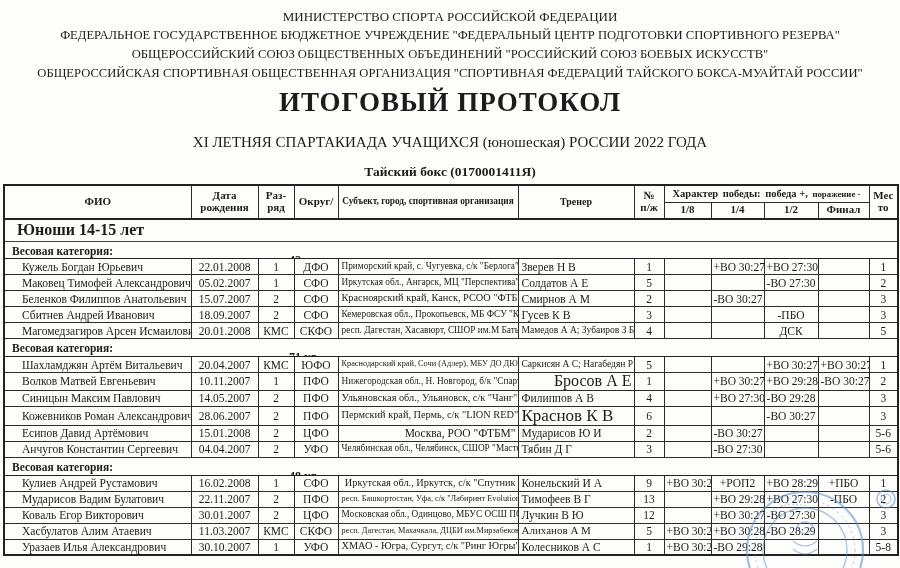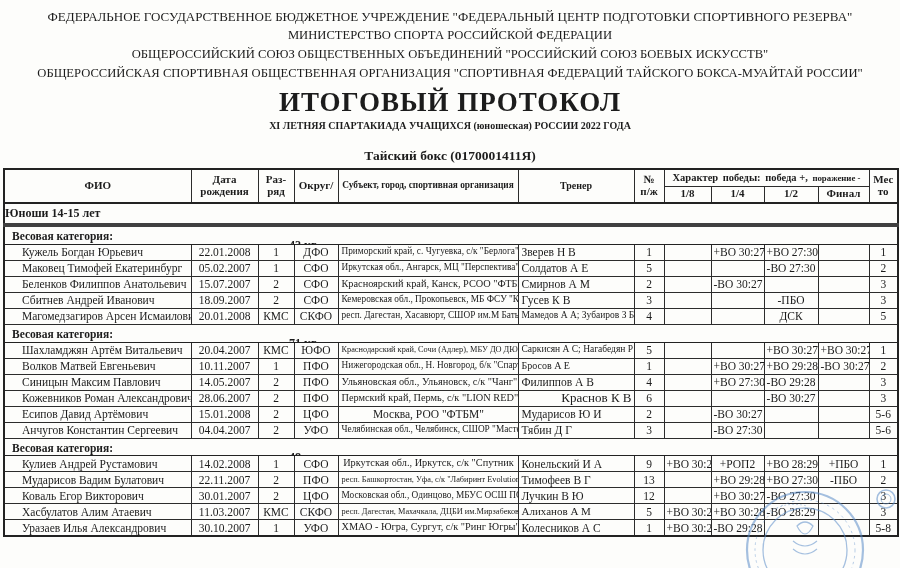--- a/index.html
+++ b/index.html
@@ -6,61 +6,61 @@
   html,body { background:#ffffff; }
   .page {
     position:relative; width:900px; height:568px; overflow:hidden;
     background:#fdfdfb; color:#1c1c1c;
     font-family:"Liberation Serif", serif;
   }
   .doc-header { text-align:center; padding-top:7px; }
   .org-line  { font-size:13px; line-height:19px; white-space:nowrap; }
   .org-line + .org-line { font-size:12.6px; }
   .title     { font-size:27px; font-weight:bold; letter-spacing:1px; margin-top:4px; line-height:30px; }
-  .subtitle  { font-size:10px; font-weight:bold; margin-top:0; line-height:18px; }
+  .subtitle  { font-size:15px; font-weight:normal; margin-top:16px; line-height:18px; }
   .discipline{ font-size:13.5px; font-weight:bold; margin-top:13px; line-height:16px; }
   .meta-row  { display:flex; justify-content:space-between; font-size:11px; font-weight:bold;
                padding:0 5px; margin-top:9px; }
 
   table { border-collapse:collapse; table-layout:fixed; width:894px; margin:4px 0 0 3px;
           border:2px solid #222; }
   th, td { border:1px solid #2c2c2c; padding:0 2px; overflow:hidden; white-space:nowrap;
            line-height:1.05; vertical-align:middle; }
   thead th { font-size:11px; font-weight:bold; text-align:center; height:17px; }
   th.wrap { white-space:pre-line;margin-top:8px; }
   th.small-hdr { font-size:9.3px; }
   th.coach-hdr { font-size:10px; }
   .victory-flex { display:flex; justify-content:space-between; align-items:baseline; padding:0 6px; }
   .victory-flex span { font-size:10.5px; font-weight:bold; }
   .victory-flex span:last-child { font-size:8.8px; }
 
-  tr.age-row td { height:22px; font-size:12px; font-weight:bold; padding-left:0;
-                  border-top:2px solid #222; border-bottom:4px solid #404040; }
+  tr.age-row td { height:22px; font-size:16px; font-weight:bold; padding-left:12px;
+                  border-top:2px solid #222; border-bottom:1px solid #404040; }
   tr.weight-row td { height:17px; position:relative; border-bottom:1.5px solid #222; }
   .w-label { font-size:11.5px; font-weight:bold; padding-left:5px; }
   .w-value { position:absolute; left:284px; top:12px; font-size:12px; font-weight:bold; }
   tr.data-row { height:16px; }
   tr.data-row td { font-size:11.5px; }
   td.c-fio   { text-align:left; padding-left:17px; font-size:12px; }
   td.c-ctr   { text-align:center; }
   td.c-sm    { font-size:11px; }
-  td.c-region{ text-align:center; padding-left:3px; }
+  td.c-region{ text-align:right; padding-left:3px; }
   td.c-coach { text-align:left; padding-left:3px; }
   td.c-res   { text-align:center; font-size:10.2px; }
 
   .stamp { position:absolute; left:723px; top:486px; pointer-events:none; opacity:.55; }
 </style>
 </head>
 <body>
 
 <div class="page">
 
   <div class="doc-header">
+    <div class="org-line">МИНИСТЕРСТВО СПОРТА РОССИЙСКОЙ ФЕДЕРАЦИИ</div>
     <div class="org-line">ФЕДЕРАЛЬНОЕ ГОСУДАРСТВЕННОЕ БЮДЖЕТНОЕ УЧРЕЖДЕНИЕ "ФЕДЕРАЛЬНЫЙ ЦЕНТР ПОДГОТОВКИ СПОРТИВНОГО РЕЗЕРВА"</div>
-    <div class="org-line">МИНИСТЕРСТВО СПОРТА РОССИЙСКОЙ ФЕДЕРАЦИИ</div>
     <div class="org-line">ОБЩЕРОССИЙСКИЙ СОЮЗ ОБЩЕСТВЕННЫХ ОБЪЕДИНЕНИЙ "РОССИЙСКИЙ СОЮЗ БОЕВЫХ ИСКУССТВ"</div>
     <div class="org-line">ОБЩЕРОССИЙСКАЯ СПОРТИВНАЯ ОБЩЕСТВЕННАЯ ОРГАНИЗАЦИЯ "СПОРТИВНАЯ ФЕДЕРАЦИЙ ТАЙСКОГО БОКСА-МУАЙТАЙ РОССИИ"</div>
     <div class="title">ИТОГОВЫЙ ПРОТОКОЛ</div>
     <div class="subtitle">XI ЛЕТНЯЯ СПАРТАКИАДА УЧАЩИХСЯ (юношеская) РОССИИ 2022 ГОДА</div>
     <div class="discipline">Тайский бокс (0170001411Я)</div>
   </div>
 
 
   <table>
     <colgroup>
@@ -122,21 +122,21 @@
           <td class="c-region" style="font-size: 9.3px;">Приморский край, с. Чугуевка, с/к "Берлога"</td>
           <td class="c-coach" style="font-size: 11.5px;">Зверев Н В</td>
           <td class="c-ctr c-sm">1</td>
           <td class="c-res"></td>
           <td class="c-res">+ВО 30:27</td>
           <td class="c-res">+ВО 27:30</td>
           <td class="c-res"></td>
           <td class="c-ctr c-sm">1</td>
         </tr>
         <tr class="data-row">
-          <td class="c-fio">Маковец Тимофей Екатеринбург</td>
+          <td class="c-fio">Маковец Тимофей Александрович</td>
           <td class="c-ctr">05.02.2007</td>
           <td class="c-ctr c-sm">1</td>
           <td class="c-ctr">СФО</td>
           <td class="c-region" style="font-size: 9.3px;">Иркутская обл., Ангарск, МЦ "Перспектива"</td>
           <td class="c-coach" style="font-size: 11.5px;">Солдатов А Е</td>
           <td class="c-ctr c-sm">5</td>
           <td class="c-res"></td>
           <td class="c-res"></td>
           <td class="c-res">-ВО 27:30</td>
           <td class="c-res"></td>
@@ -200,21 +200,21 @@
           <td class="c-res">+ВО 30:27</td>
           <td class="c-res">+ВО 30:27</td>
           <td class="c-ctr c-sm">1</td>
         </tr>
         <tr class="data-row">
           <td class="c-fio">Волков Матвей Евгеньевич</td>
           <td class="c-ctr">10.11.2007</td>
           <td class="c-ctr c-sm">1</td>
           <td class="c-ctr">ПФО</td>
           <td class="c-region" style="font-size: 9.3px;">Нижегородская обл., Н. Новгород, б/к "Спарта"</td>
-          <td class="c-coach" style="font-size: 10px;">Бросов А Е</td>
+          <td class="c-coach" style="font-size: 16px; text-align: right;">Бросов А Е</td>
           <td class="c-ctr c-sm">1</td>
           <td class="c-res"></td>
           <td class="c-res">+ВО 30:27</td>
           <td class="c-res">+ВО 29:28</td>
           <td class="c-res">-ВО 30:27</td>
           <td class="c-ctr c-sm">2</td>
         </tr>
         <tr class="data-row">
           <td class="c-fio">Синицын Максим Павлович</td>
           <td class="c-ctr">14.05.2007</td>
@@ -228,21 +228,21 @@
           <td class="c-res">-ВО 29:28</td>
           <td class="c-res"></td>
           <td class="c-ctr c-sm">3</td>
         </tr>
         <tr class="data-row">
           <td class="c-fio">Кожевников Роман Александрович</td>
           <td class="c-ctr">28.06.2007</td>
           <td class="c-ctr c-sm">2</td>
           <td class="c-ctr">ПФО</td>
           <td class="c-region" style="font-size: 10.3px;">Пермский край, Пермь, с/к "LION RED"</td>
-          <td class="c-coach" style="font-size: 13px; text-align: right;">Краснов К В</td>
+          <td class="c-coach" style="font-size: 17px;">Краснов К В</td>
           <td class="c-ctr c-sm">6</td>
           <td class="c-res"></td>
           <td class="c-res"></td>
           <td class="c-res">-ВО 30:27</td>
           <td class="c-res"></td>
           <td class="c-ctr c-sm">3</td>
         </tr>
         <tr class="data-row">
           <td class="c-fio">Есипов Давид Артёмович</td>
           <td class="c-ctr">15.01.2008</td>
@@ -269,21 +269,21 @@
           <td class="c-res">-ВО 27:30</td>
           <td class="c-res"></td>
           <td class="c-res"></td>
           <td class="c-ctr c-sm">5-6</td>
         </tr>
         <tr class="weight-row">
           <td colspan="12"><span class="w-label">Весовая категория:</span><span class="w-value">48 кг.</span></td>
         </tr>
         <tr class="data-row">
           <td class="c-fio">Кулиев Андрей Рустамович</td>
-          <td class="c-ctr">14.02.2008</td>
+          <td class="c-ctr">16.02.2008</td>
           <td class="c-ctr c-sm">1</td>
           <td class="c-ctr">СФО</td>
           <td class="c-region" style="font-size: 10.3px;">Иркутская обл., Иркутск, с/к "Спутник</td>
           <td class="c-coach" style="font-size: 11.5px;">Конельский И А</td>
           <td class="c-ctr c-sm">9</td>
           <td class="c-res">+ВО 30:27</td>
           <td class="c-res">+РОП2</td>
           <td class="c-res">+ВО 28:29</td>
           <td class="c-res">+ПБО</td>
           <td class="c-ctr c-sm">1</td>

